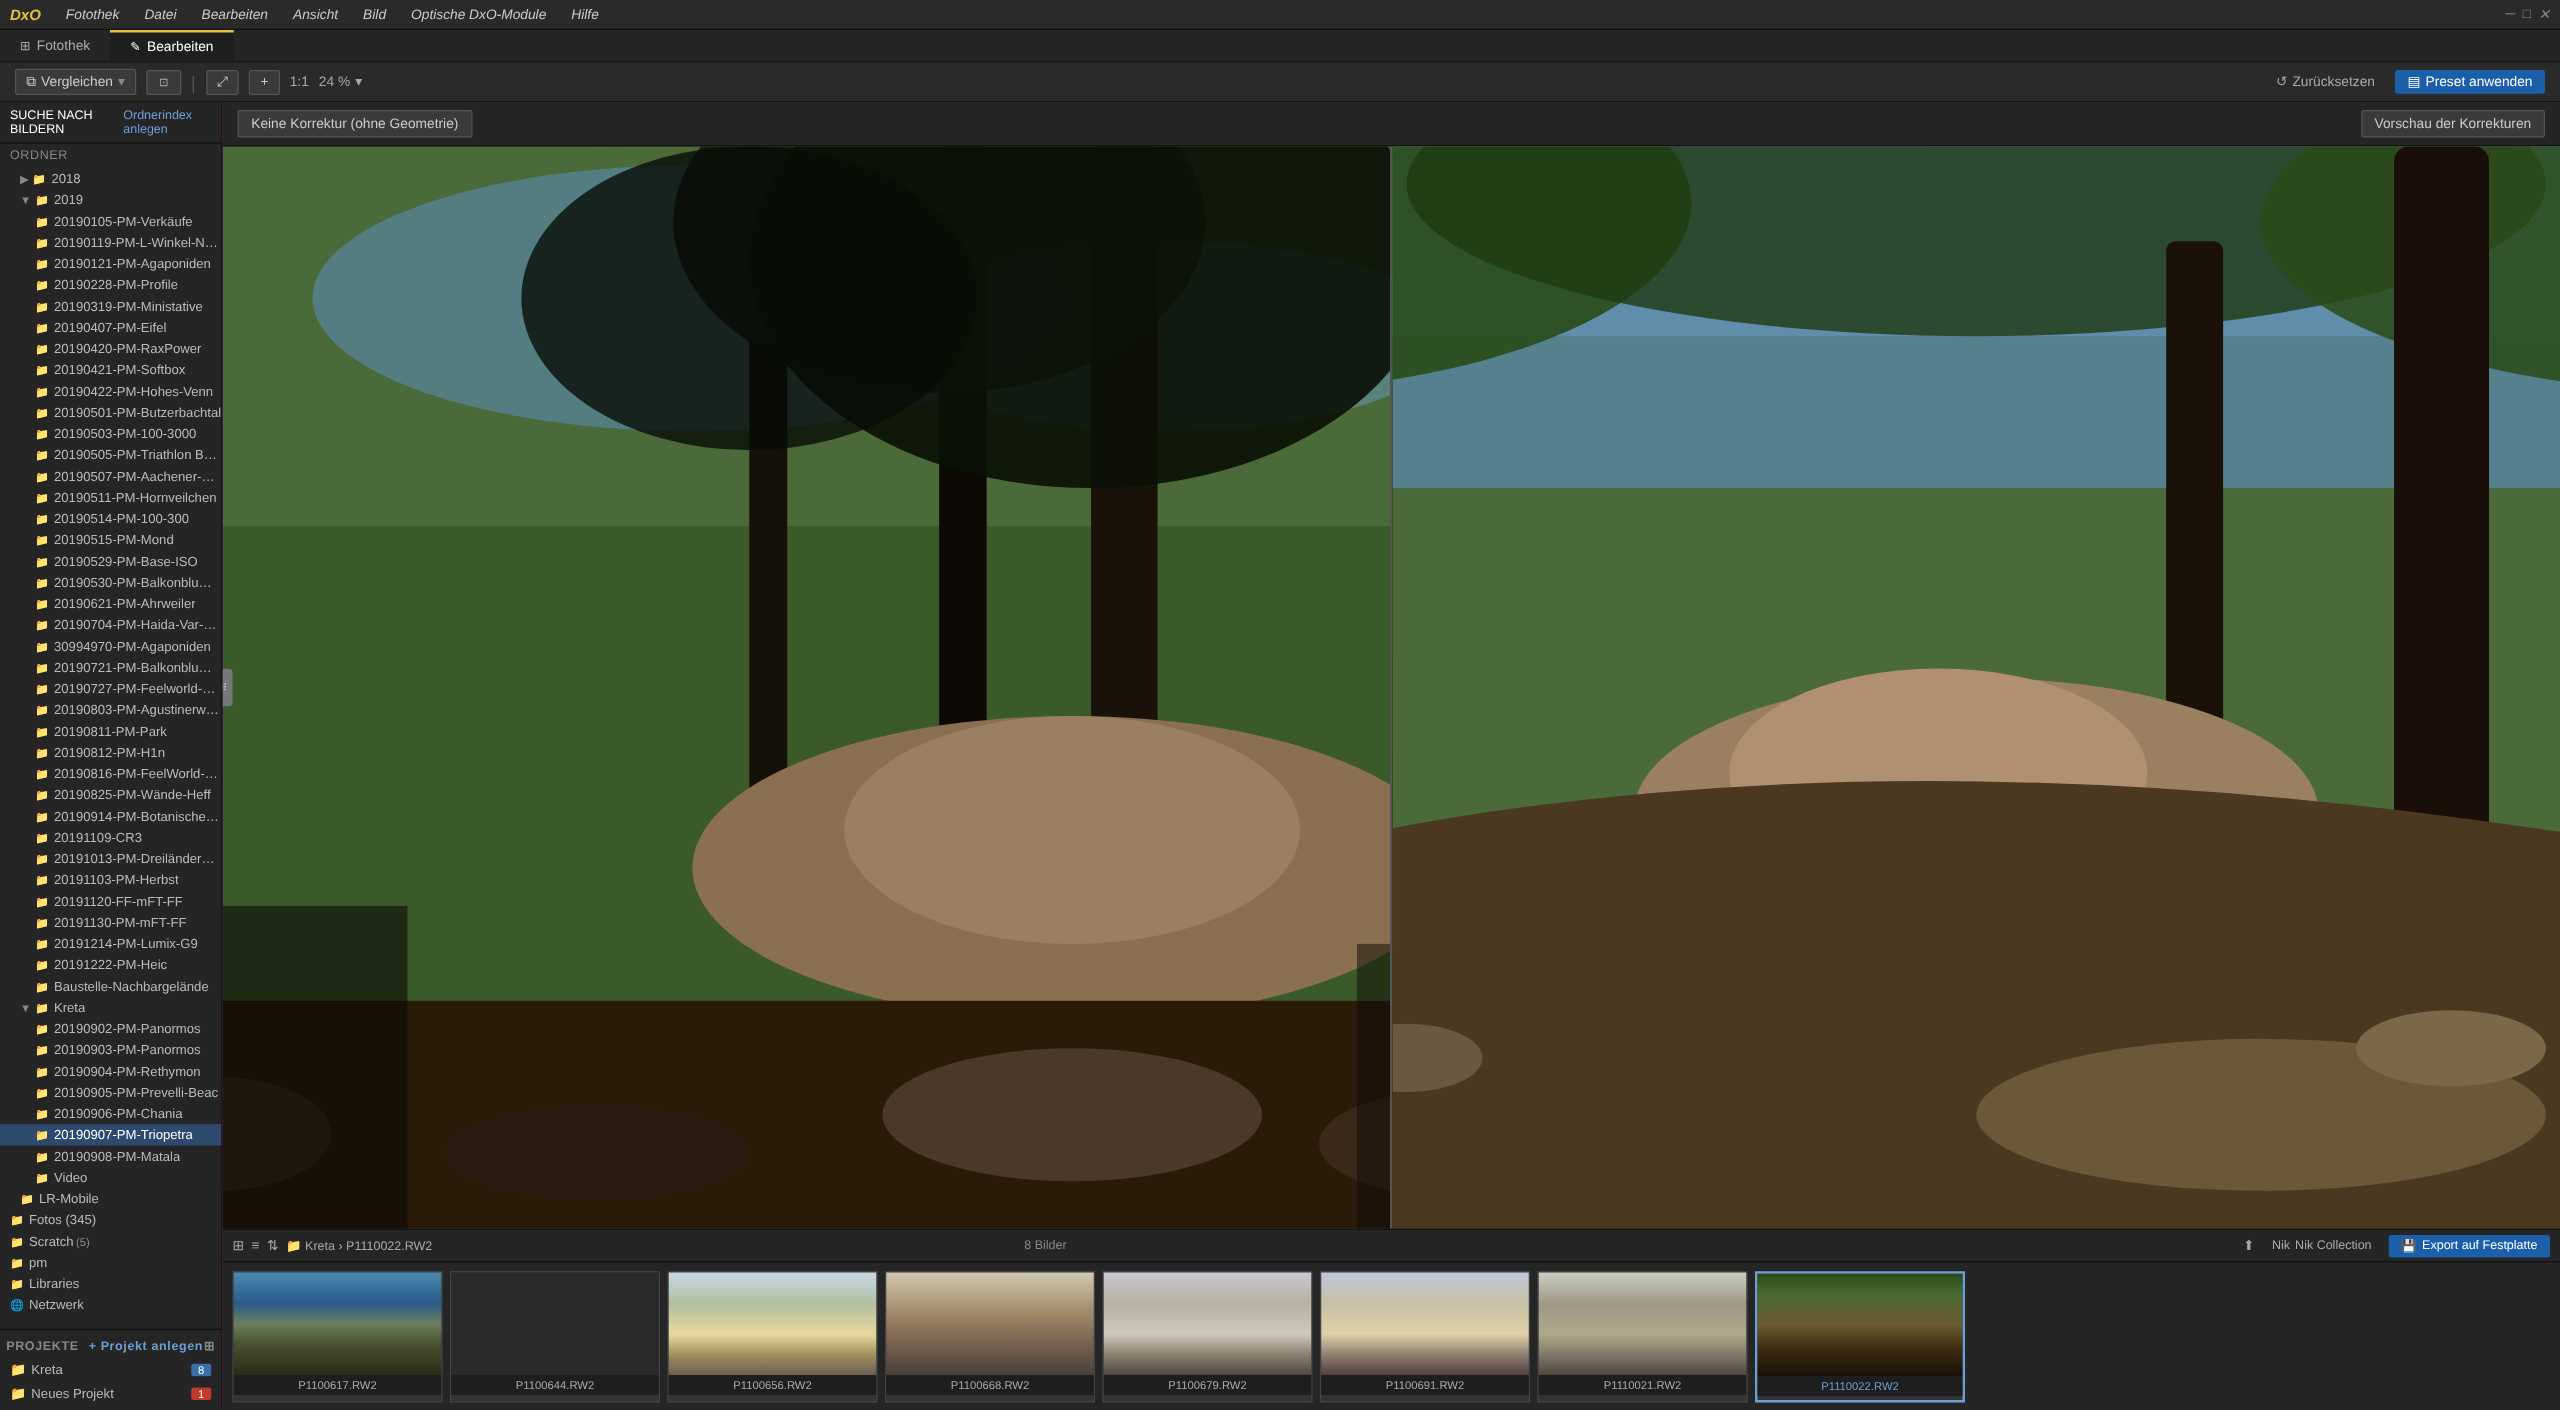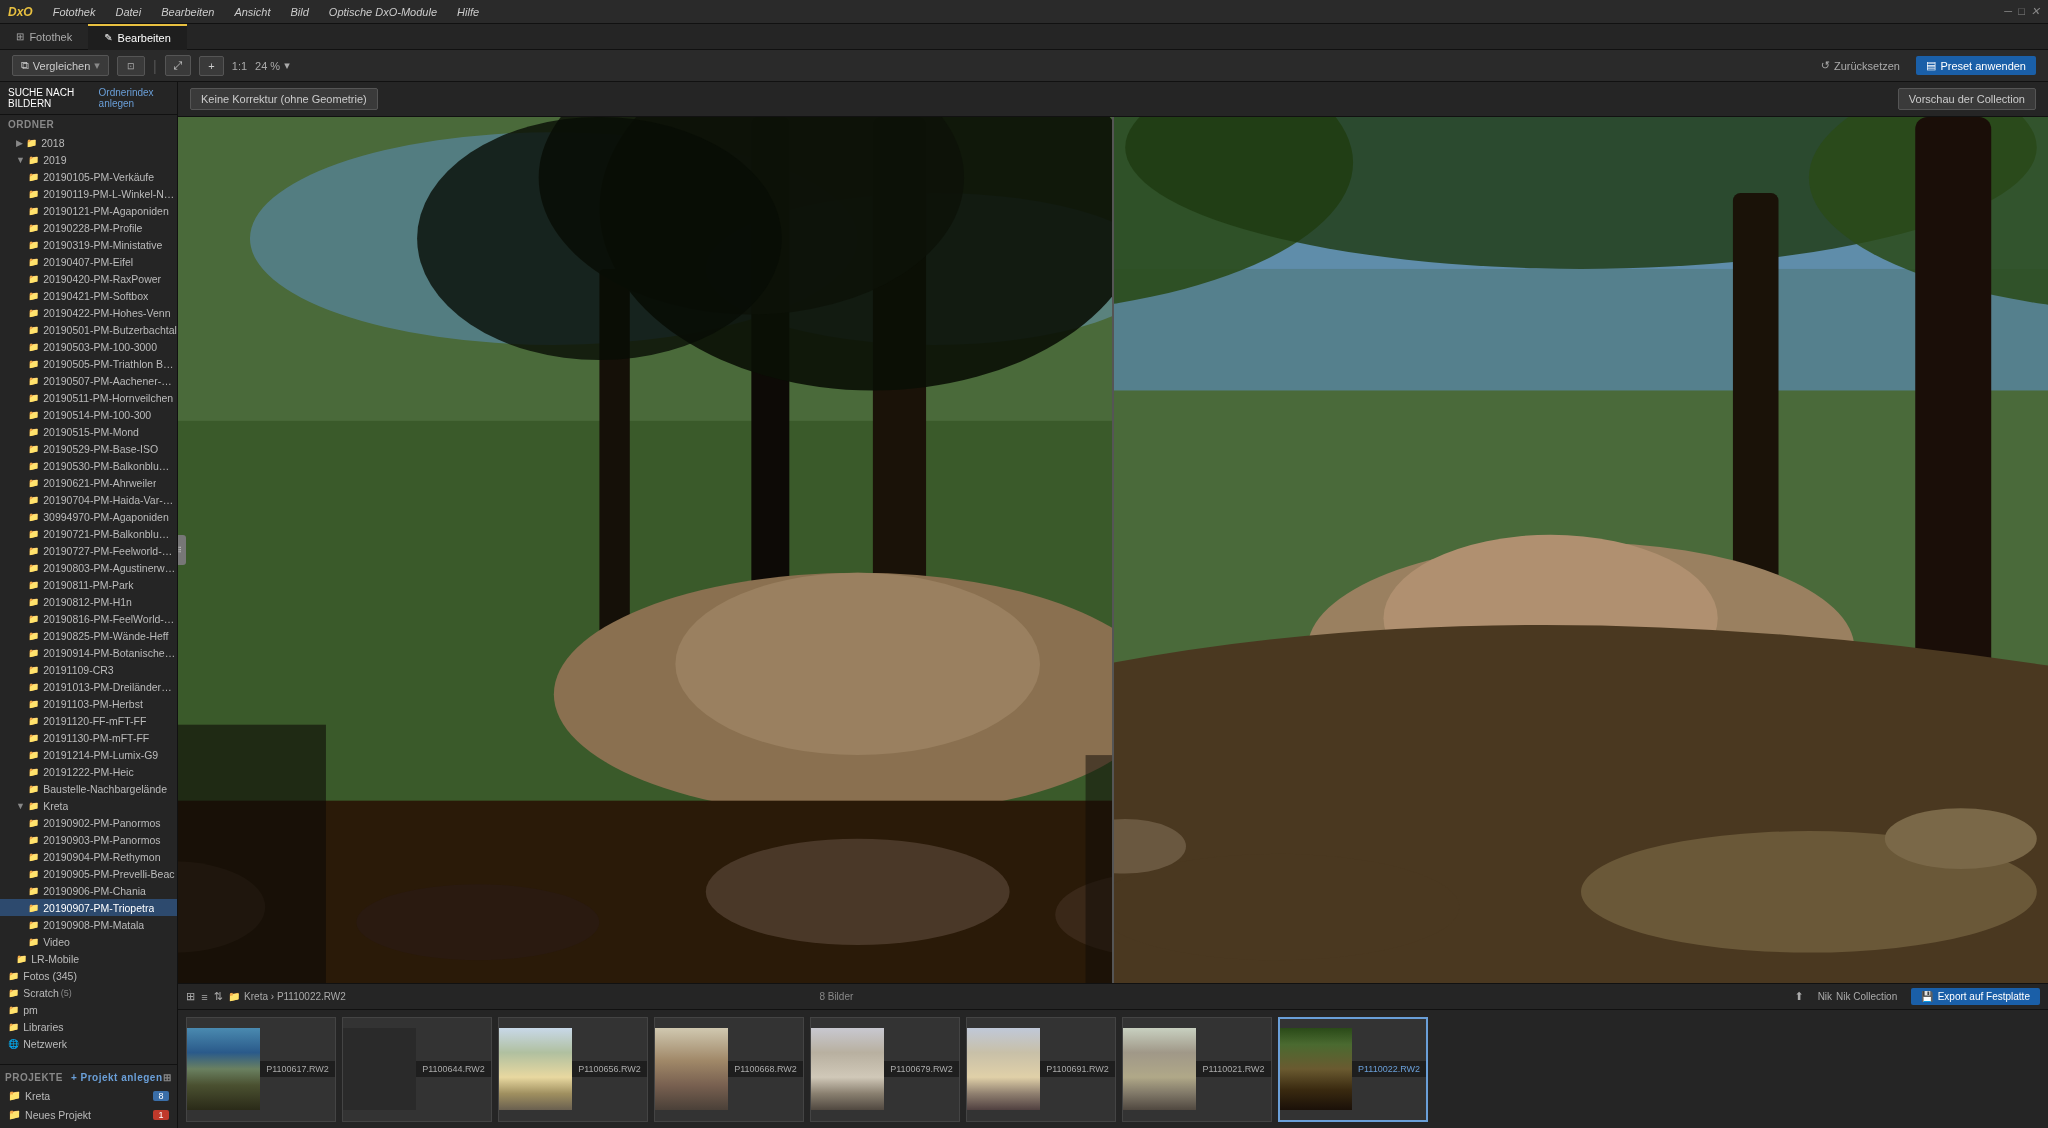--- a/index.html
+++ b/index.html
@@ -149,21 +149,21 @@
     .sidebar-action {
       margin-left: auto;
       color: #6a9fd8;
       font-size: 10px;
       cursor: pointer;
     }
     #sidebar-section-title {
       padding: 4px 8px;
       font-size: 10px;
       color: #888;
-      font-weight: bold;
+      font-weight: normal;
       letter-spacing: 0.5px;
     }
     #folder-tree {
       flex: 1;
       overflow-y: auto;
       overflow-x: hidden;
     }
     #folder-tree::-webkit-scrollbar { width: 6px; }
     #folder-tree::-webkit-scrollbar-track { background: #1e1e1e; }
     #folder-tree::-webkit-scrollbar-thumb { background: #444; border-radius: 3px; }
@@ -349,29 +349,28 @@
       padding: 4px 8px;
       gap: 6px;
       overflow-x: auto;
     }
     #filmstrip-images::-webkit-scrollbar { height: 4px; }
     #filmstrip-images::-webkit-scrollbar-track { background: #1e1e1e; }
     #filmstrip-images::-webkit-scrollbar-thumb { background: #444; }
 
     .film-thumb {
       flex-shrink: 0;
-      width: 150px;
+      width: 168px;
       height: 105px;
       background: #333;
       border: 1px solid #444;
       cursor: pointer;
       position: relative;
       display: flex;
-      flex-direction: row;
-      align-items: center;
+      flex-direction: column;
     }
     .film-thumb.active { border: 2px solid #6a9fd8; }
     .film-thumb-img {
       width: 100%;
       height: 82px;
       object-fit: cover;
       background: #2a2a2a;
     }
     .film-thumb-label {
       font-size: 9px;
@@ -724,21 +723,21 @@
         <span>Neues Projekt</span>
         <span class="project-badge orange">1</span>
       </div>
     </div>
   </div>
 
   <div id="content-area">
 
     <div id="correction-bar">
       <button class="correction-btn">Keine Korrektur (ohne Geometrie)</button>
-      <button class="correction-btn-right">Vorschau der Collection</button>
+      <button class="correction-btn-right">Vorschau der Korrekturen</button>
     </div>
 
     <div id="image-area">
       <div class="image-panel">
         <div class="left-img-canvas">
 
           <svg style="position:absolute; top:0; left:0; width:100%; height:100%;" viewBox="0 0 820 570" preserveAspectRatio="xMidYMid slice" xmlns="http://www.w3.org/2000/svg">
 
             <rect width="820" height="570" fill="#3a5a2a"></rect>
             <rect width="820" height="200" fill="#4a6a3a"></rect>

